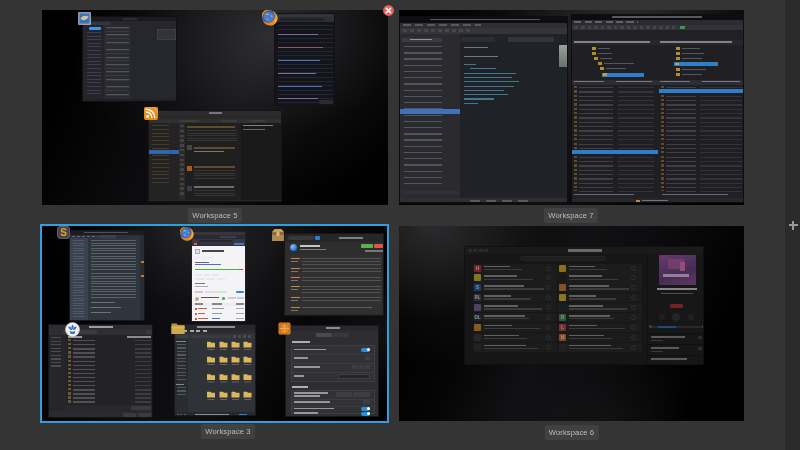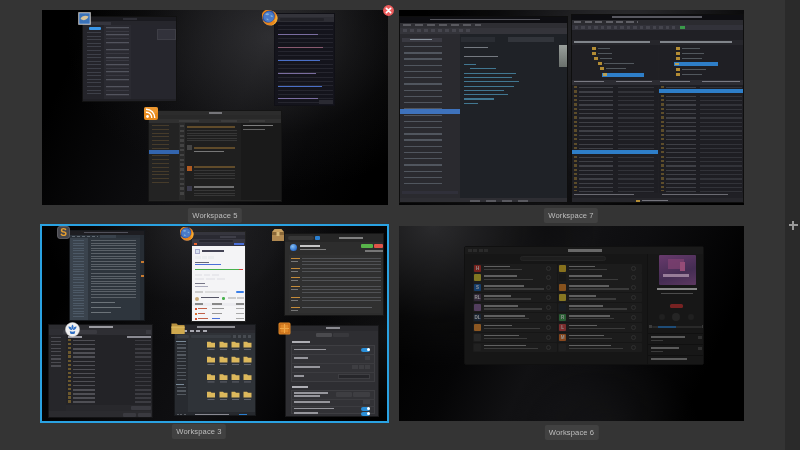--- a/index.html
+++ b/index.html
@@ -652,20 +652,20 @@
         <div class="a" style="left:50px;top:93px;width:4px;height:3px;background:#444"></div>
         <div class="a" style="left:0;top:101px;width:57px;height:1px;background:#151515"></div>
         <div class="a" style="left:3px;top:104px;width:36px;height:1.8px;background:#848484"></div>
       </div>
       <div class="a" style="left:0;top:0;width:240px;height:119px;background:rgba(8,8,8,0.34)"></div>
     </div>
   </div>
 
   <div class="lbl" style="left:215px;top:207.5px">Workspace 5</div>
   <div class="lbl" style="left:571px;top:208px">Workspace 7</div>
-  <div class="lbl" style="left:199px;top:423.5px">Workspace 3</div>
+  <div class="lbl" style="left:228px;top:423.5px">Workspace 3</div>
   <div class="lbl" style="left:571.5px;top:425px">Workspace 6</div>
 
   <svg class="a" style="left:382.5px;top:4.5px" width="11" height="11" viewBox="0 0 11 11">
       <circle cx="5.5" cy="5.5" r="5.4" fill="#ee5c5c"></circle>
       <path d="M3.4 3.4 L7.6 7.6 M7.6 3.4 L3.4 7.6" stroke="#fdfdfd" stroke-width="1.7" stroke-linecap="round"></path>
     </svg>
 </div>
 
 </body></html>

